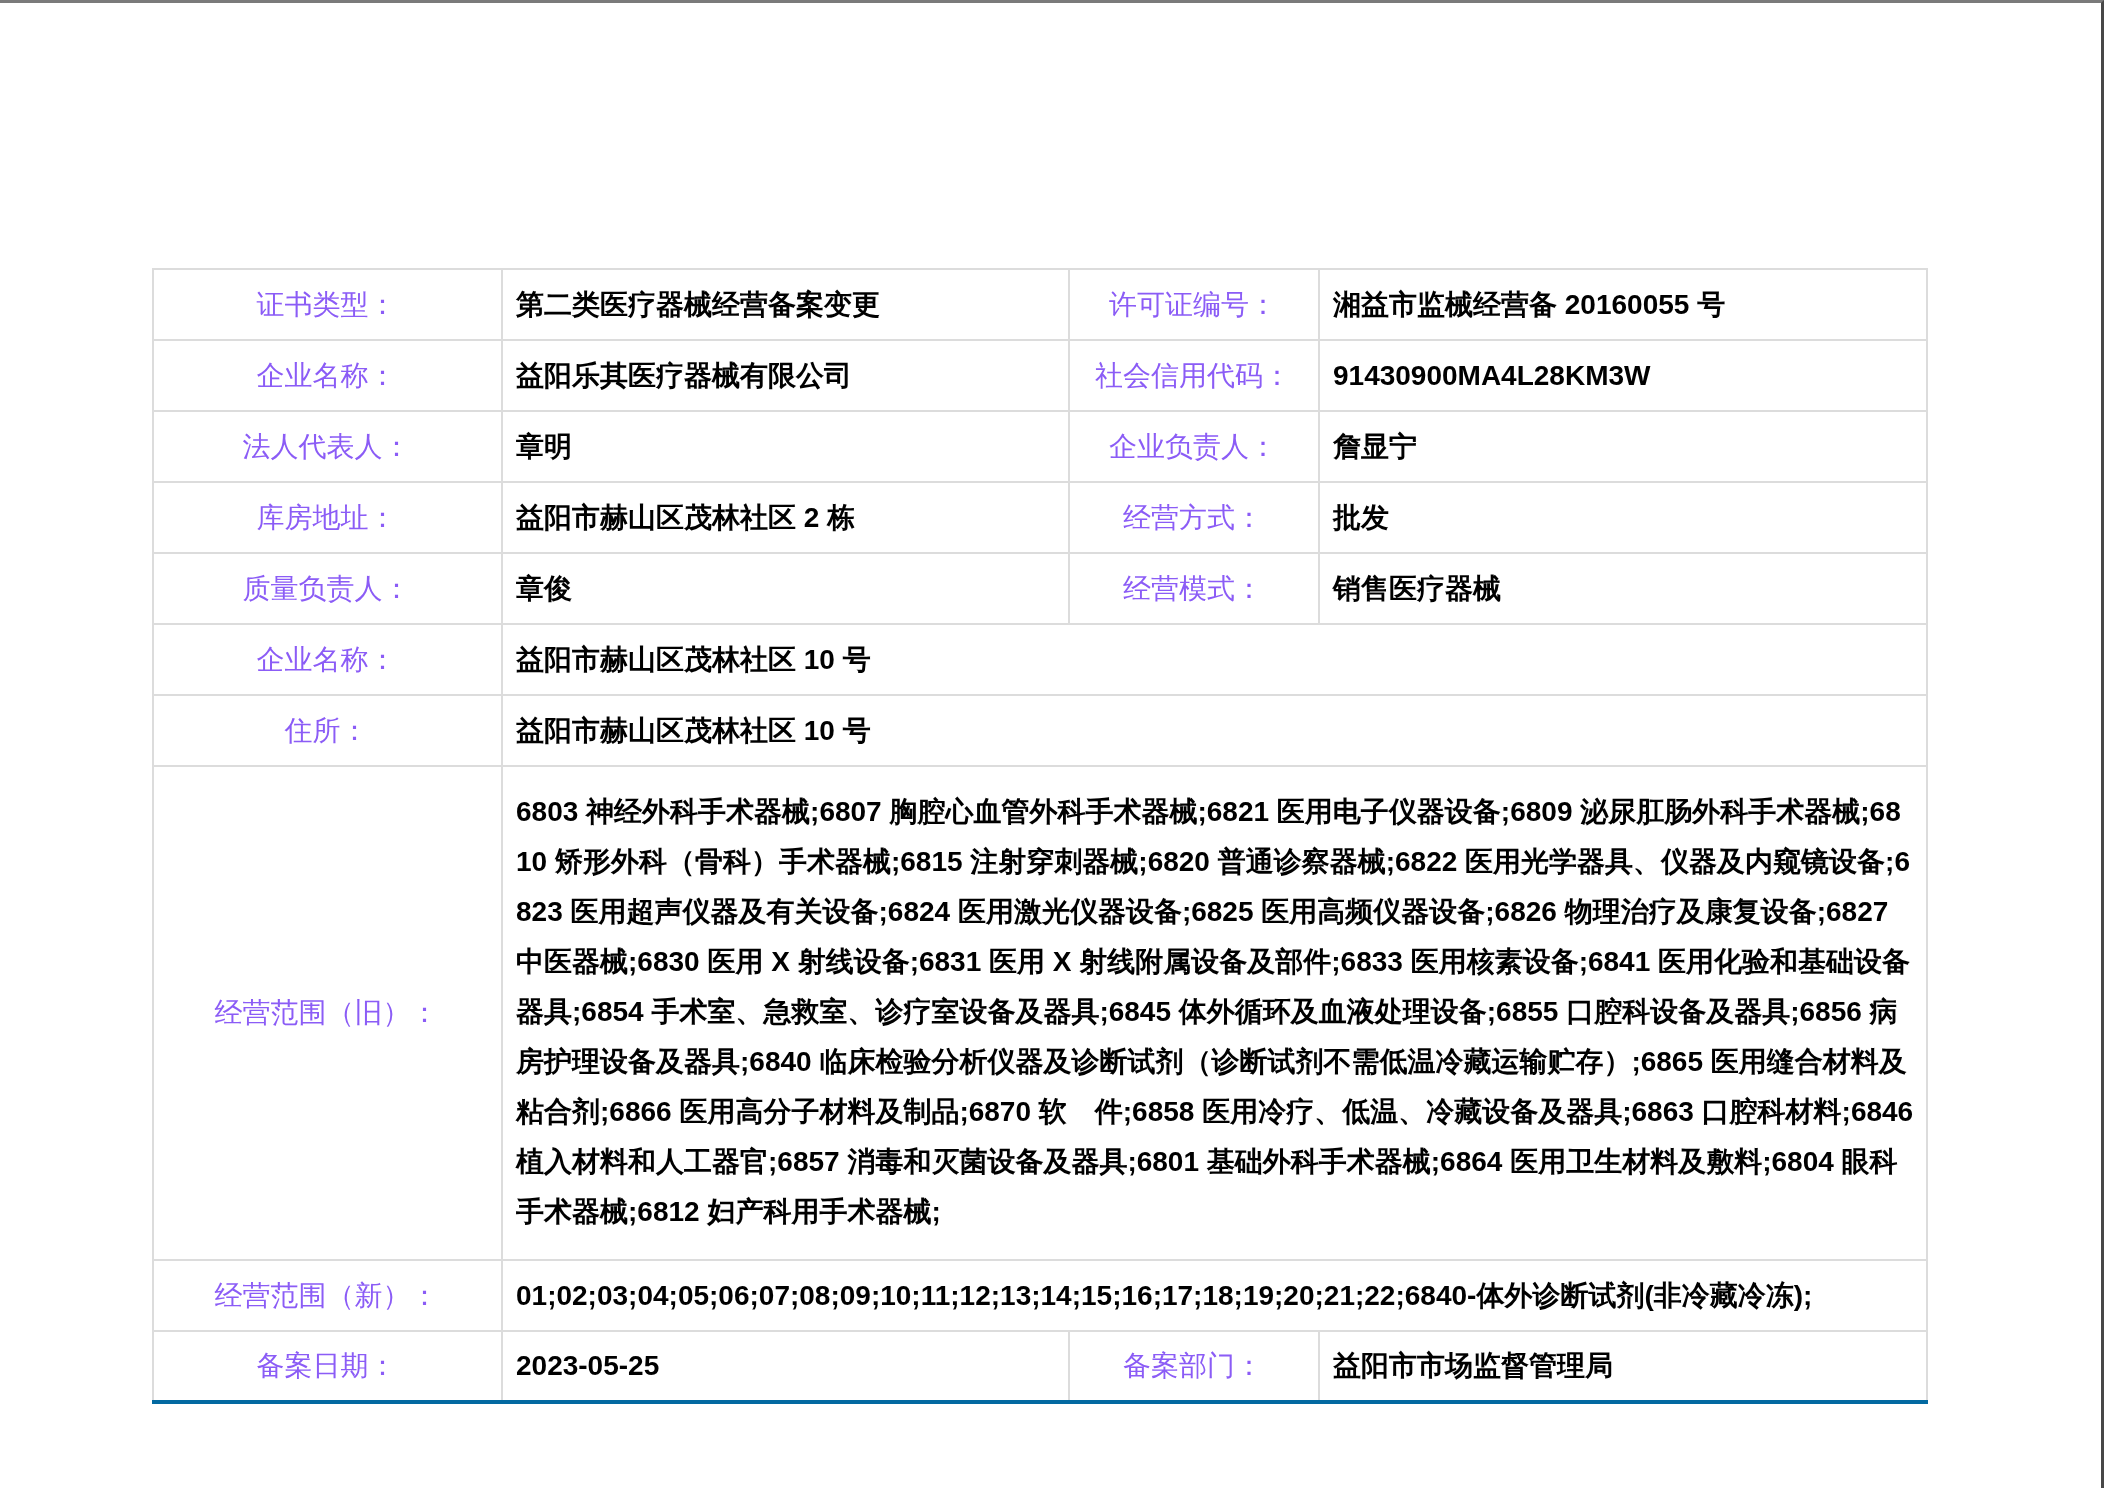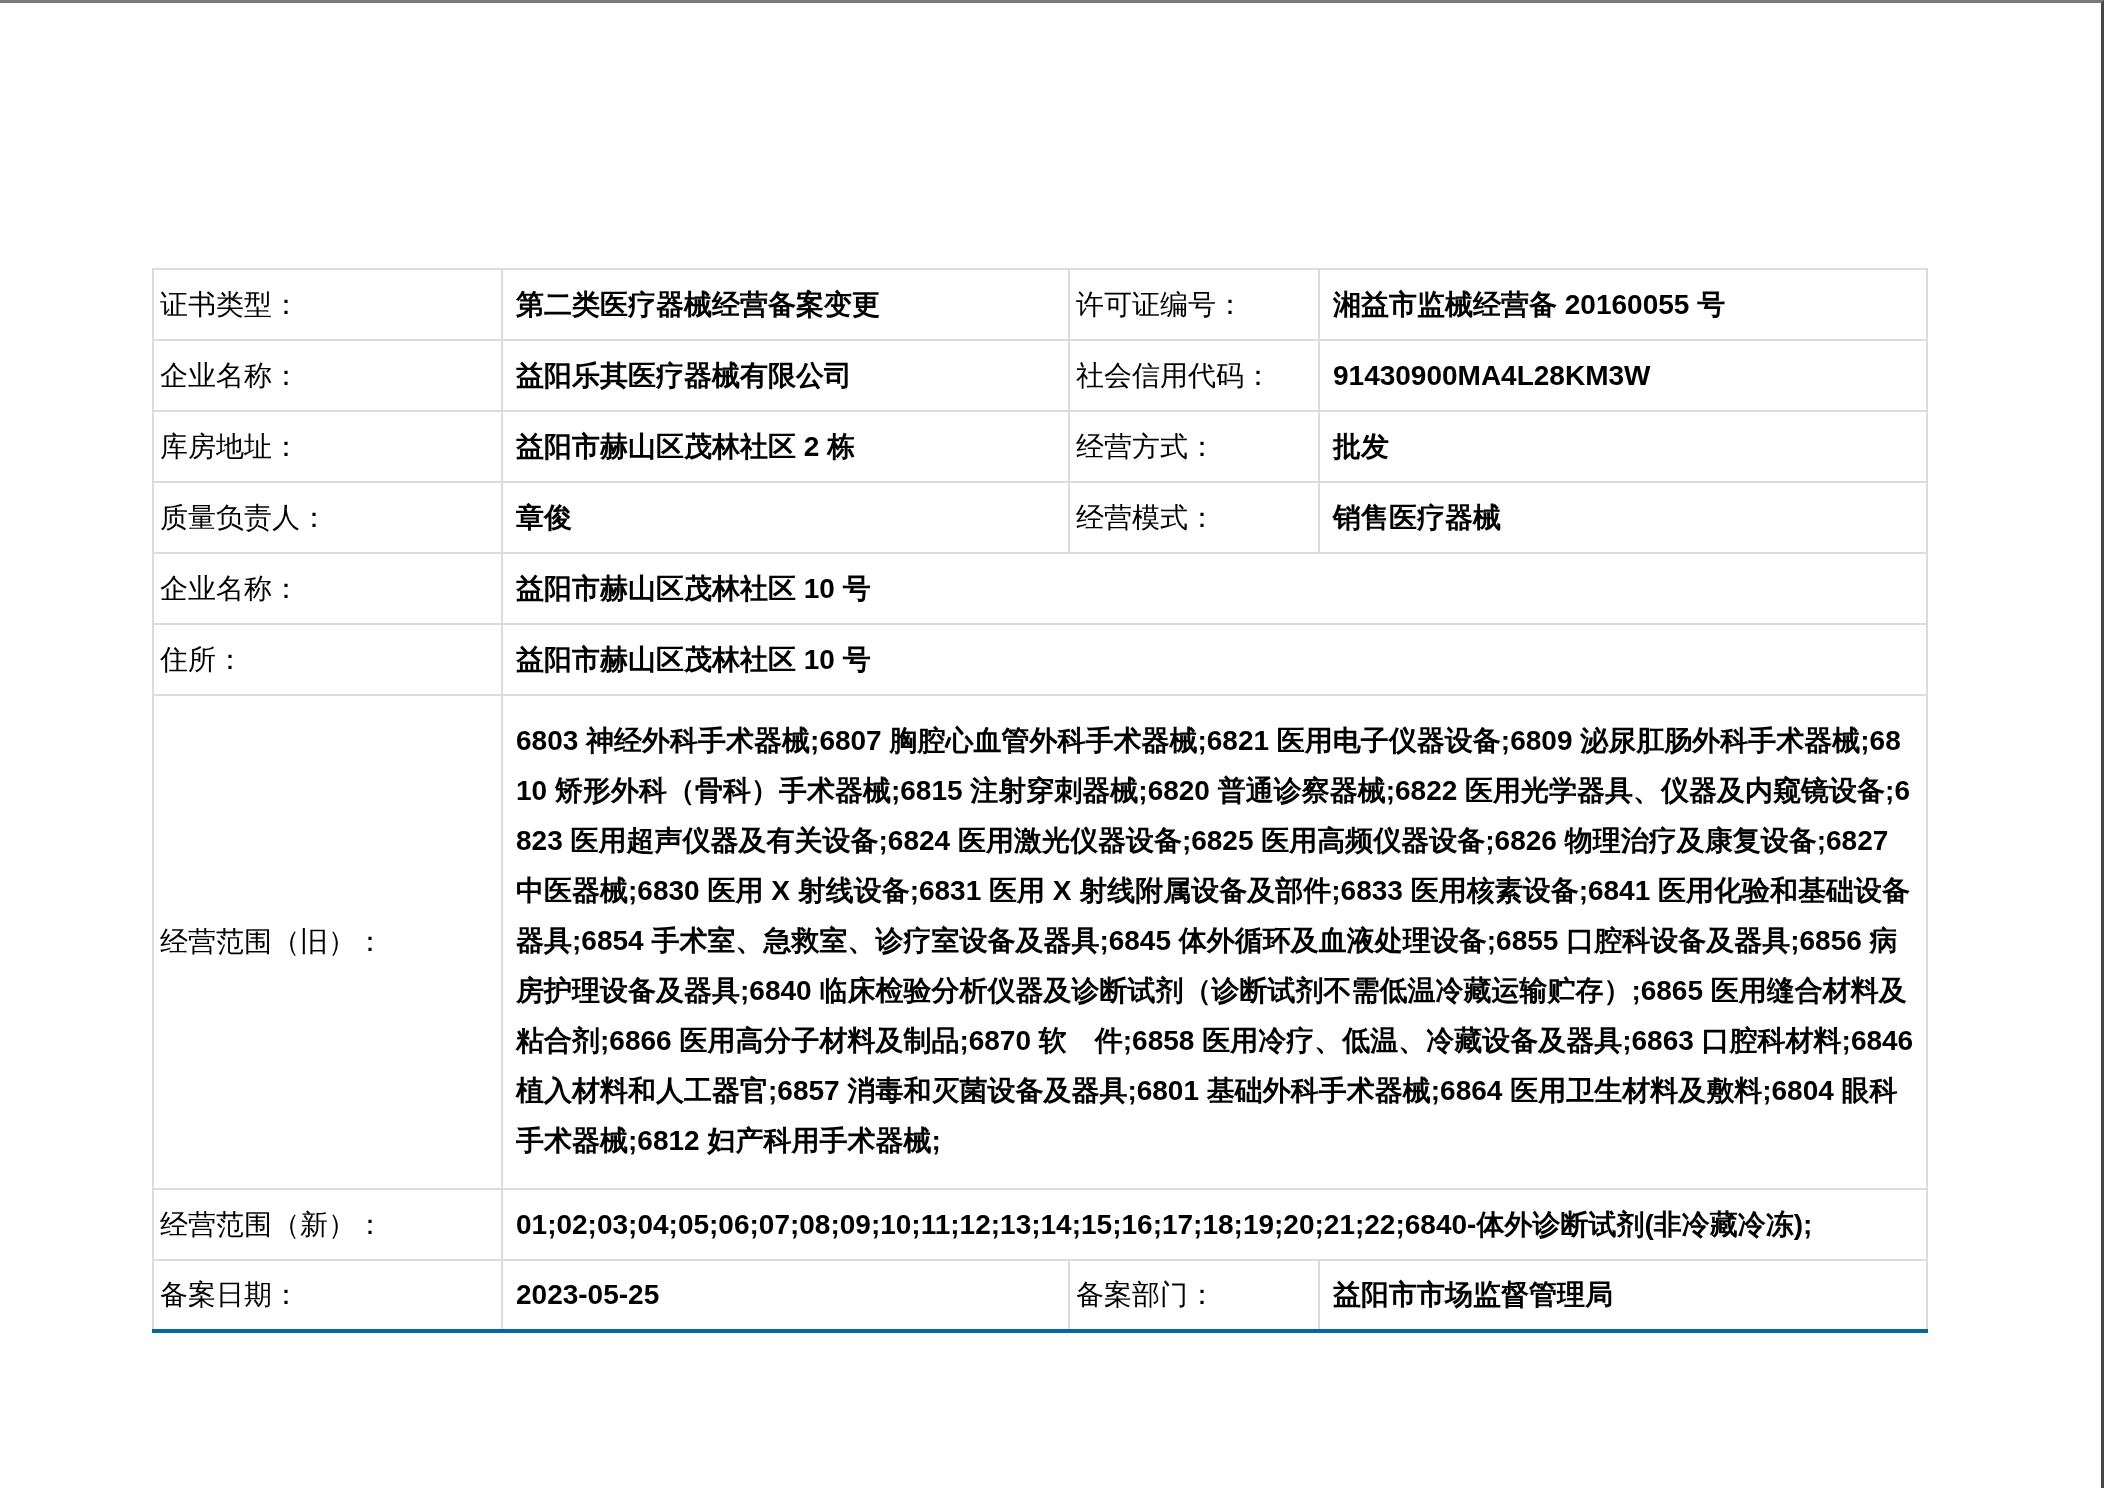--- a/index.html
+++ b/index.html
@@ -28,24 +28,24 @@
     font-size: 28px;
   }
   table.reg-table td {
     border: 2px solid #dcdcdc;
     vertical-align: middle;
     box-sizing: border-box;
     word-break: break-all;
   }
   tr.row { height: 71px; }
   td.label {
-    text-align: left;
+    text-align: center;
     padding: 6px 8px 6px 6px;
     font-weight: 400;
-    color: #000000;
+    color: #8b5cf6;
     line-height: 40px;
   }
   td.value {
     text-align: left;
     padding: 6px 11px 6px 13px;
     font-weight: 700;
     color: #000000;
     line-height: 40px;
   }
   td.value.multiline {
@@ -72,20 +72,26 @@
         <td class="label">许可证编号：</td>
         <td class="value">湘益市监械经营备 20160055 号</td>
       </tr>
       <tr class="row">
         <td class="label">企业名称：</td>
         <td class="value">益阳乐其医疗器械有限公司</td>
         <td class="label">社会信用代码：</td>
         <td class="value">91430900MA4L28KM3W</td>
       </tr>
       <tr class="row">
+        <td class="label">法人代表人：</td>
+        <td class="value">章明</td>
+        <td class="label">企业负责人：</td>
+        <td class="value">詹显宁</td>
+      </tr>
+      <tr class="row">
         <td class="label">库房地址：</td>
         <td class="value">益阳市赫山区茂林社区 2 栋</td>
         <td class="label">经营方式：</td>
         <td class="value">批发</td>
       </tr>
       <tr class="row">
         <td class="label">质量负责人：</td>
         <td class="value">章俊</td>
         <td class="label">经营模式：</td>
         <td class="value">销售医疗器械</td>

